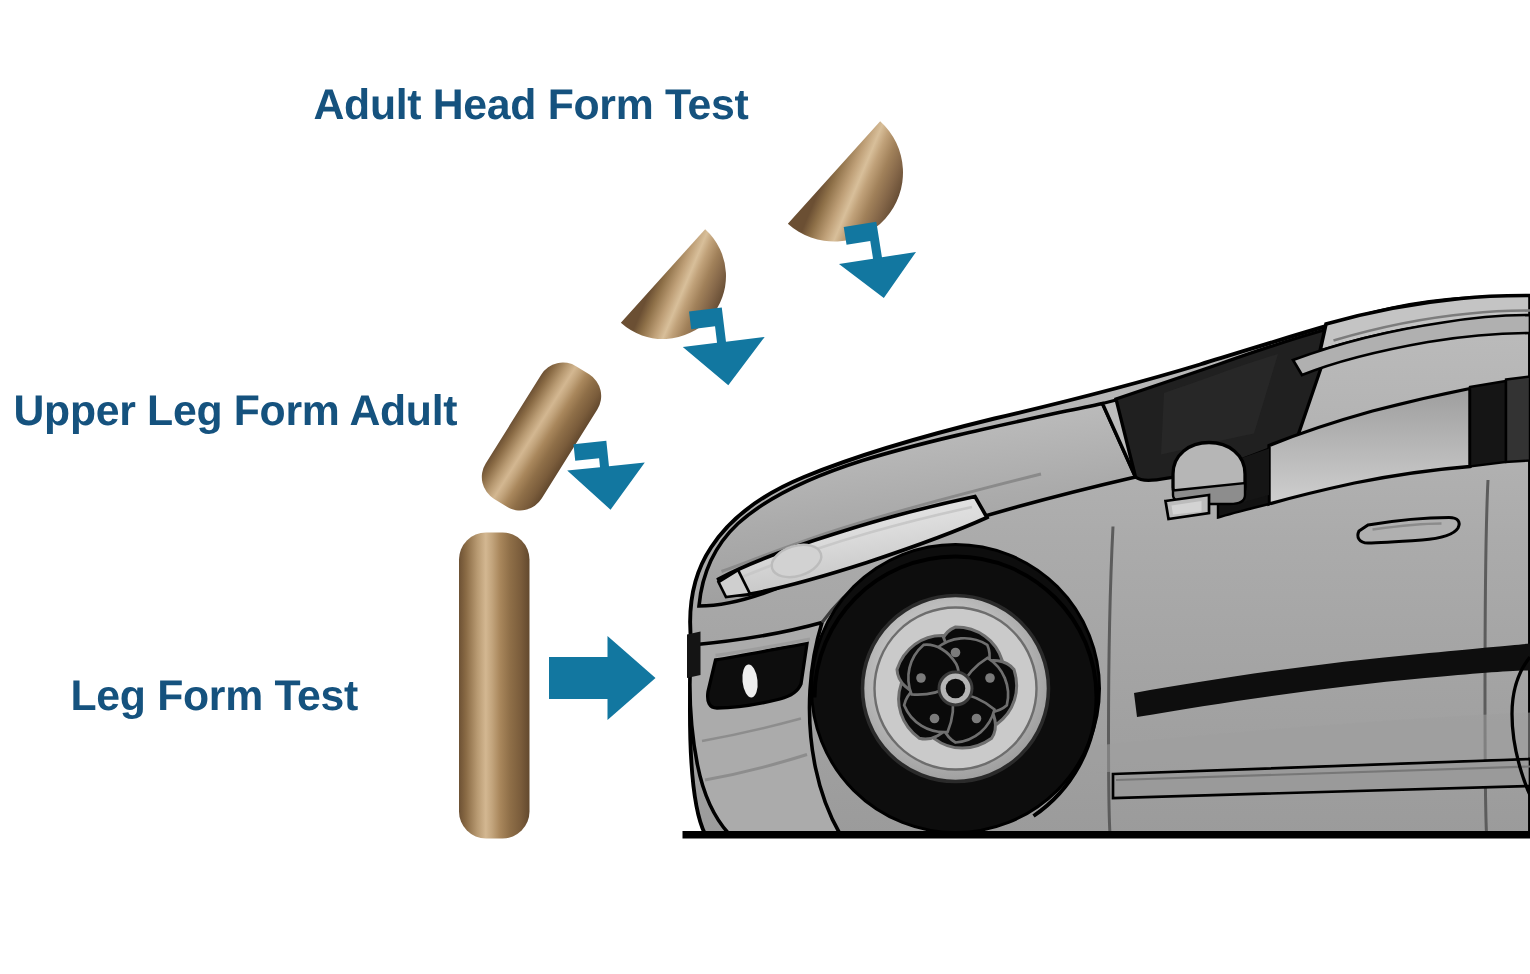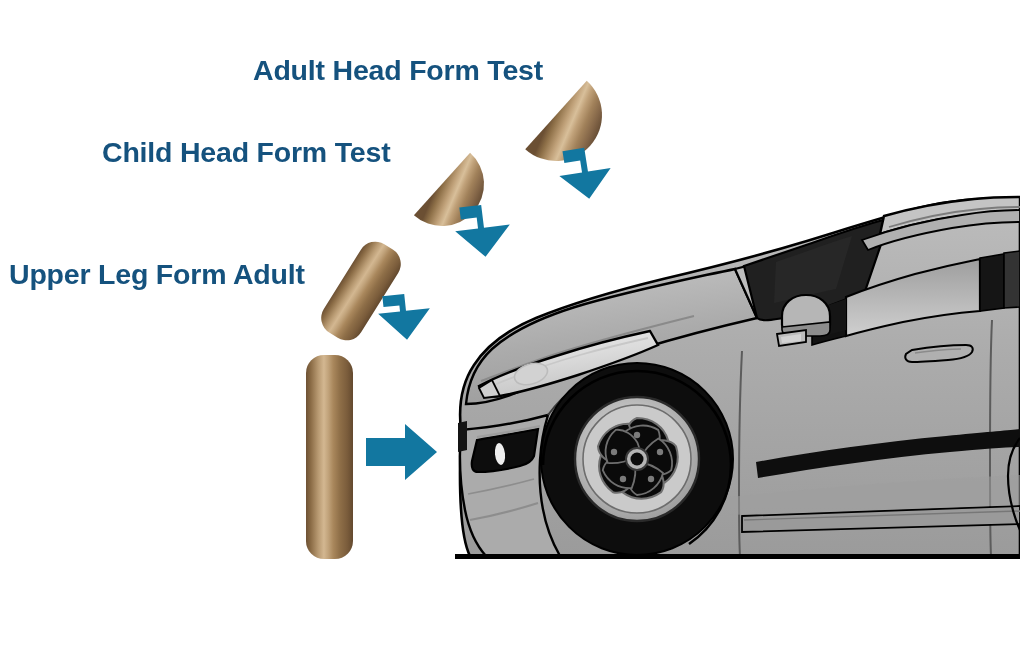--- a/index.html
+++ b/index.html
@@ -28,21 +28,21 @@
   .label {
     position: absolute;
     font-family: "Liberation Sans", sans-serif;
     font-weight: bold;
     color: #15527e;
     white-space: nowrap;
     letter-spacing: -0.2px;
     line-height: 1;
     user-select: none;
   }
-  #label-adult   { left: 209px; top: 56px;  font-size: 28.5px; margin-left: 44px; }
+  #label-adult   { left: 209px; top: 56px;  font-size: 28.5px; }
   #label-child   { left: 102px; top: 138px; font-size: 28.5px; }
   #label-upperleg{ left: 9px;   top: 260px; font-size: 28.5px; }
   #label-legform { left: 47px;  top: 450px; font-size: 28.5px; }
 </style>
 </head>
 <body>
 
 <div id="stage">
 
   <svg id="scene" viewBox="0 0 1020 649" xmlns="http://www.w3.org/2000/svg">
@@ -379,18 +379,18 @@
                L405,424
                L437,452
                L405,480
                L405,466
                L366,466 Z" fill="#1277a0"></path>
     </g>
   </svg>
 
   <div class="label" id="label-adult">Adult Head Form Test</div>
 
-  <div class="label" id="label-child">Child Head Form Test</div>
 
   <div class="label" id="label-upperleg">Upper Leg Form Adult</div>
 
+  <div class="label" id="label-legform">Leg Form Test</div>
 
 </div>
 
 </body></html>

